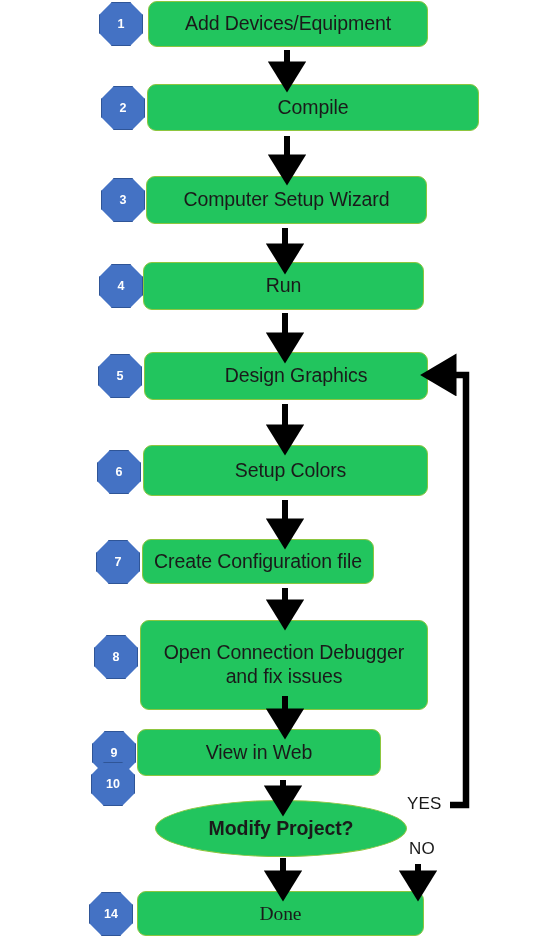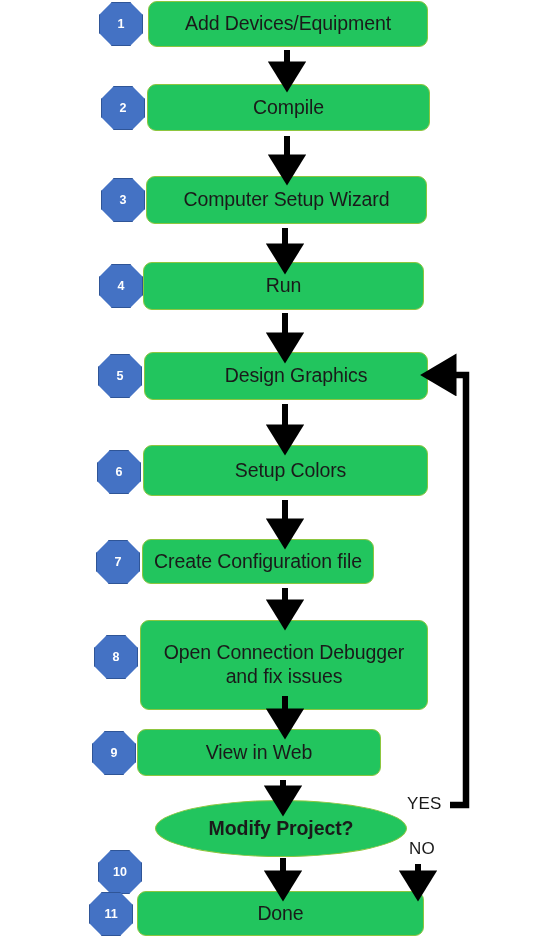--- a/index.html
+++ b/index.html
@@ -127,32 +127,32 @@
   </div>
   <div class="badge" style="left:96px; top:540px;">
     <span class="badge-num">7</span>
   </div>
   <div class="badge" style="left:94px; top:635px;">
     <span class="badge-num">8</span>
   </div>
   <div class="badge" style="left:92px; top:731px;">
     <span class="badge-num">9</span>
   </div>
-  <div class="badge" style="left:91px; top:850px;margin-left:7px;">
+  <div class="badge" style="left:91px; top:762px;">
     <span class="badge-num">10</span>
   </div>
   <div class="badge" style="left:89px; top:892px;">
-    <span class="badge-num">11</span>
+    <span class="badge-num">14</span>
   </div>
 
   <div class="node" style="left:148px; top:1px; width:280px; height:46px;">
     <span>Add Devices/Equipment</span>
   </div>
 
-  <div class="node" style="left:147px; top:84px; width:283px; height:47px;">
+  <div class="node" style="left:147px; top:84px; width:332px; height:47px;">
     <span>Compile</span>
   </div>
 
   <div class="node" style="left:146px; top:176px; width:281px; height:48px;">
     <span>Computer Setup Wizard</span>
   </div>
 
   <div class="node" style="left:143px; top:262px; width:281px; height:48px;">
     <span>Run</span>
   </div>
@@ -174,20 +174,20 @@
   </div>
 
   <div class="node" style="left:137px; top:729px; width:244px; height:47px;">
     <span>View in Web</span>
   </div>
 
   <div class="node ellipse" style="left:155px; top:800px; width:252px; height:57px;">
     <span>Modify Project?</span>
   </div>
 
-  <div class="node" style="left:137px; top:891px; width:287px; height:45px;">
+  <div class="node" style="left:137px; top:891px; width:287px; height:45px;font-family:Liberation Serif, serif;">
     <span>Done</span>
   </div>
 
   <div class="edge-label" style="left:407px; top:794px;">YES</div>
   <div class="edge-label" style="left:409px; top:839px;">NO</div>
 
 </div>
 
 </body></html>

